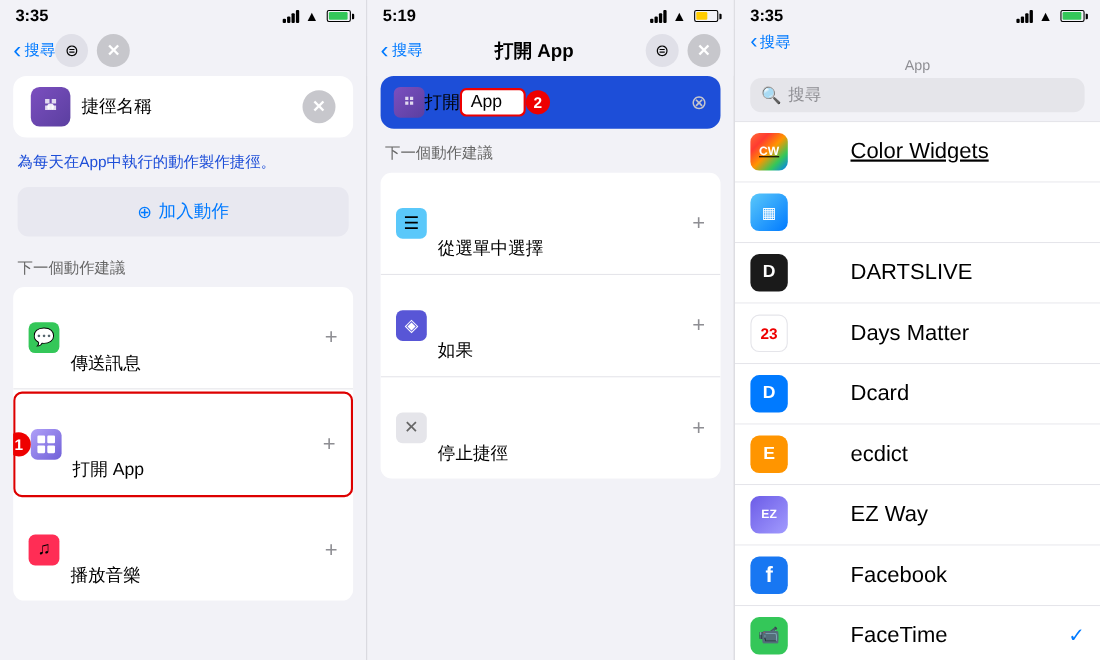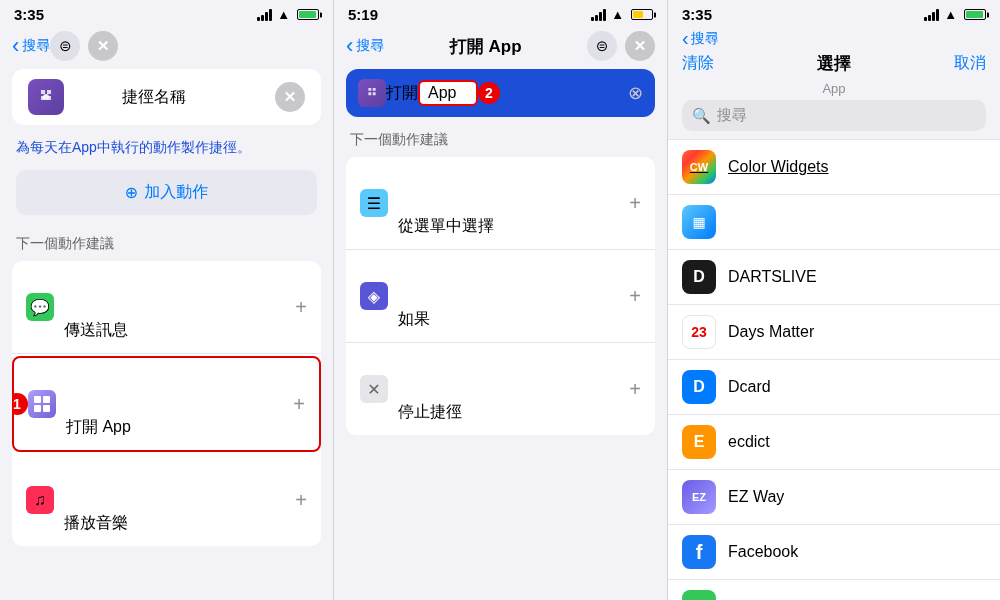--- a/index.html
+++ b/index.html
@@ -128,21 +128,20 @@
       background: linear-gradient(135deg, #7b4fbf, #5b3fa0);
       display: flex; align-items: center; justify-content: center;
       color: #fff;
       font-size: 18px;
     }
     .shortcut-name {
       font-size: 16px;
       font-weight: 500;
       color: #000;
       flex: 1;
-      margin-left: 48px;
     }
 
     
     .description {
       font-size: 14px;
       color: #1d4ed8;
       padding: 0 16px 12px;
       line-height: 1.5;
     }
 
@@ -287,22 +286,23 @@
       width: 34px; height: 34px;
       border-radius: 8px;
       margin-right: 12px;
       flex-shrink: 0;
       display: flex; align-items: center; justify-content: center;
       font-size: 18px;
       color: #fff;
     }
     .p3-app-name {
       flex: 1;
-      font-size: 16px;
+      font-size: 20px;
       color: #000;
+      margin-left: 45px;
     }
     .p3-checkmark {
       font-size: 18px;
       color: #007aff;
     }
 
     
     .watermark {
       text-align: center;
       font-size: 11px;
@@ -487,25 +487,20 @@
     </div>
   </div>
 
   <div style="padding: 0 14px 2px; display:flex; align-items:center;">
     <span style="font-size:14px;color:#007aff;display:flex;align-items:center;gap:2px;">
         <span style="font-size:20px;">‹</span>
         <span>搜尋</span>
       </span>
   </div>
 
-  <div style="padding: 0 14px 6px; display:flex; align-items:center; justify-content:space-between;">
-    <span style="font-size:16px;color:#007aff;cursor:pointer;">清除</span>
-    <span style="font-size:17px;font-weight:700;color:#000;">選擇</span>
-    <span style="font-size:16px;color:#007aff;cursor:pointer;">取消</span>
-  </div>
 
   <div style="text-align:center;font-size:13px;color:#8e8e93;padding:0 0 4px;">App</div>
 
   <div class="p3-search">
     <span>🔍</span>
     <span style="color:#8e8e93;font-size:15px;">搜尋</span>
   </div>
 
   <div class="p3-list">
 

